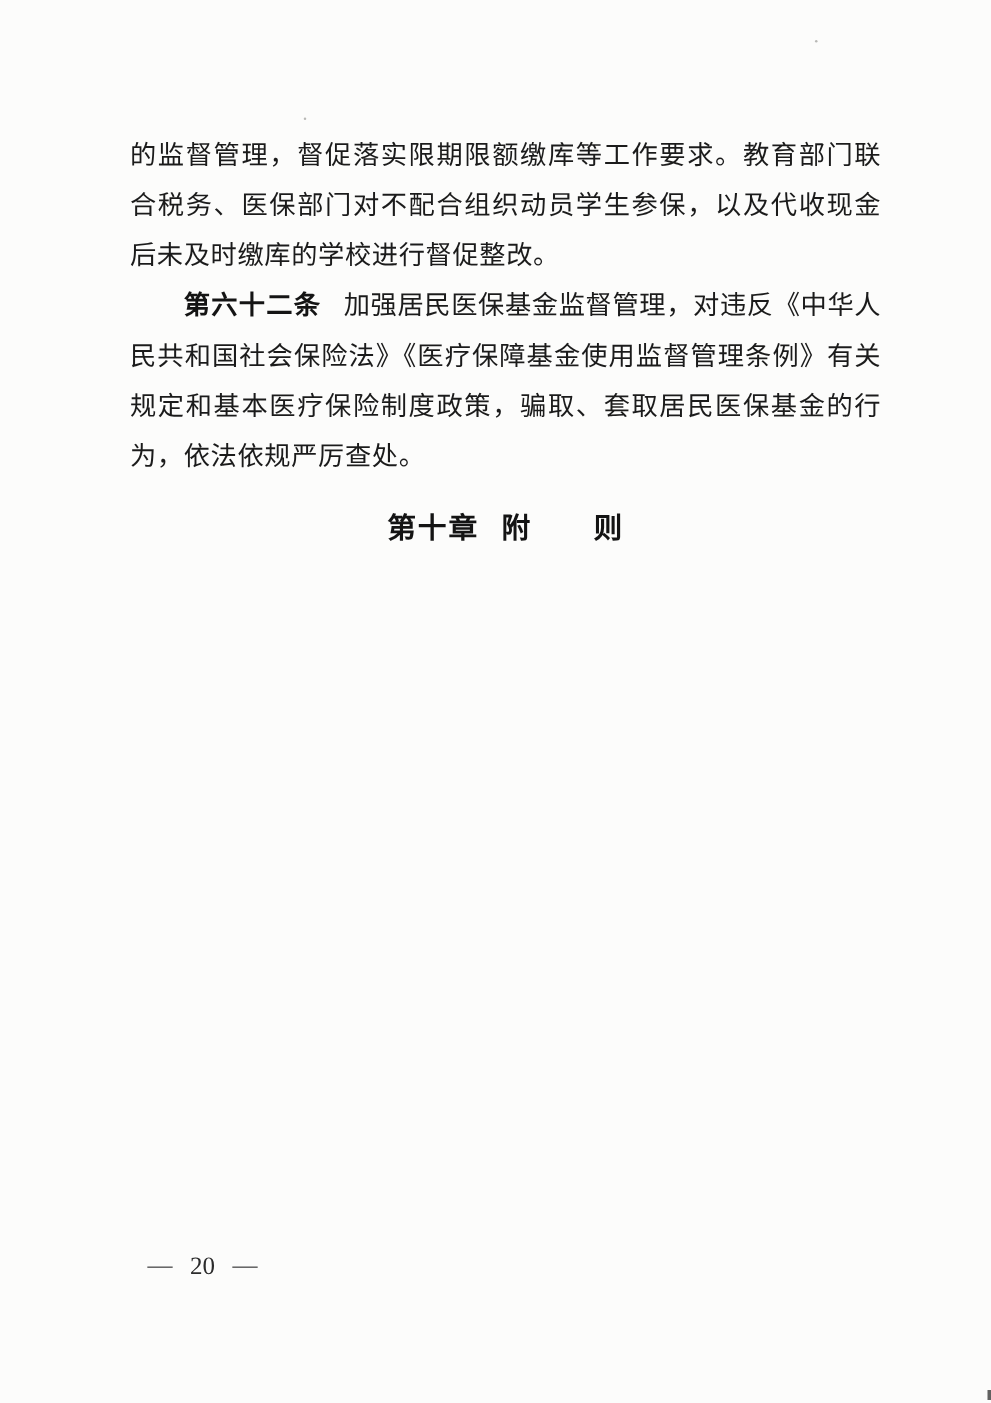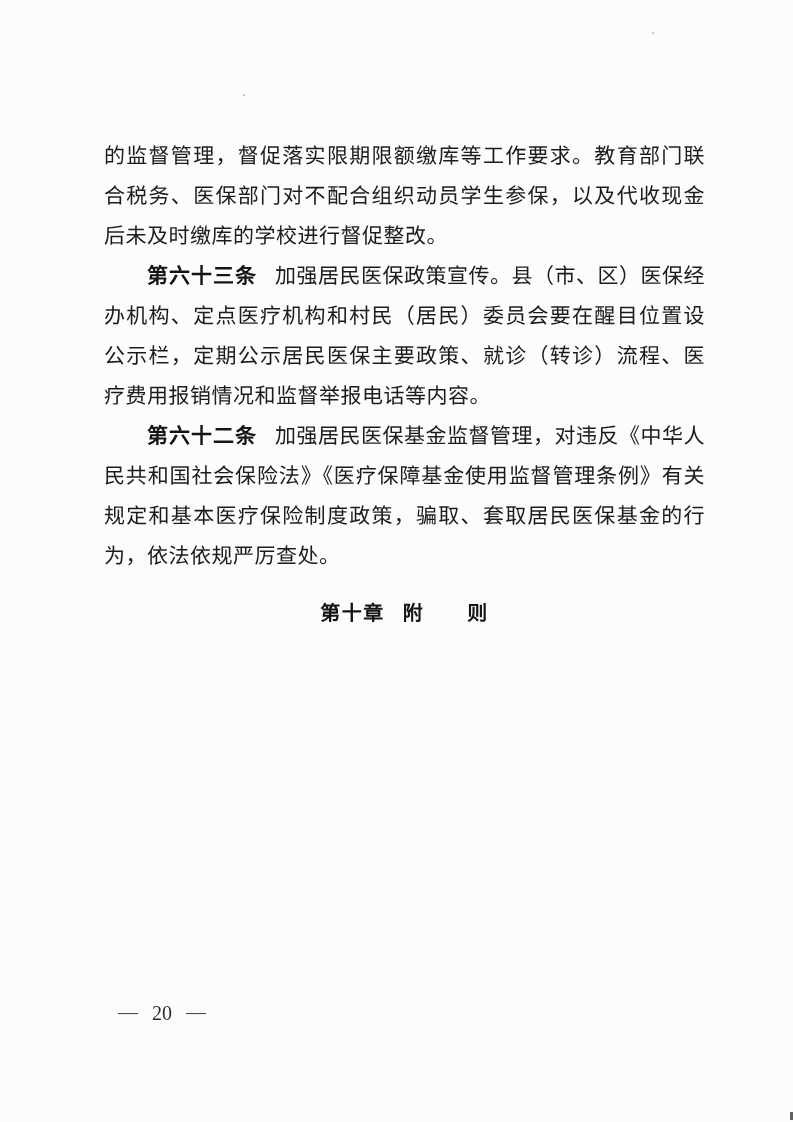--- a/index.html
+++ b/index.html
@@ -16,21 +16,21 @@
     color: #1b1b1b;
   }
   .page {
     position: absolute;
     inset: 0;
     background: #fcfcfb;
   }
   .text-block {
     position: absolute;
     left: 104px;
-    top: 136px;
+    top: 104px;
     width: 601px;
   }
   .para {
     margin: 0;
     font-size: 21px;
     line-height: 40px;
     text-align: justify;
     text-justify: inter-character;
     letter-spacing: 0.5px;
   }
@@ -40,21 +40,21 @@
   .para .lead {
     font-family: "Liberation Sans", "DejaVu Sans", sans-serif;
     font-weight: 700;
     letter-spacing: 1px;
     margin-right: 18px;
     color: #141414;
   }
   .chapter {
     margin: 16px 0 26px 0;
     text-align: center;
-    font-size: 20px;
+    font-size: 23px;
     line-height: 42px;
     font-family: "Liberation Sans", "DejaVu Sans", sans-serif;
     font-weight: 700;
     letter-spacing: 1.5px;
     color: #141414;
   }
   .chapter .chapter-num {
     margin-right: 18px;
   }
   .footer {
@@ -91,21 +91,20 @@
 </head>
 <body>
 
 <div class="page">
 
   <main class="text-block">
 
     <p class="para"><span>的监督管理，督促落实限期限额缴库等工作要求。教育部门联合税务、医保部门对不配合组织动员学生参保，以及代收现金后未及时缴库的学校进行督促整改。</span></p>
 
 
-    <p class="para indent"><b class="lead">第六十三条</b><span>加强居民医保政策宣传。县（市、区）医保经办机构、定点医疗机构和村民（居民）委员会要在醒目位置设公示栏，定期公示居民医保主要政策、就诊（转诊）流程、医疗费用报销情况和监督举报电话等内容。</span></p>
 
     <p class="para indent"><b class="lead">第六十二条</b><span>加强居民医保基金监督管理，对违反《中华人民共和国社会保险法》《医疗保障基金使用监督管理条例》有关规定和基本医疗保险制度政策，骗取、套取居民医保基金的行为，依法依规严厉查处。</span></p>
 
     <h2 class="chapter"><span class="chapter-num">第十章</span><span>附　　则</span></h2>
 
 
 
   </main>
 
   <div class="footer">

